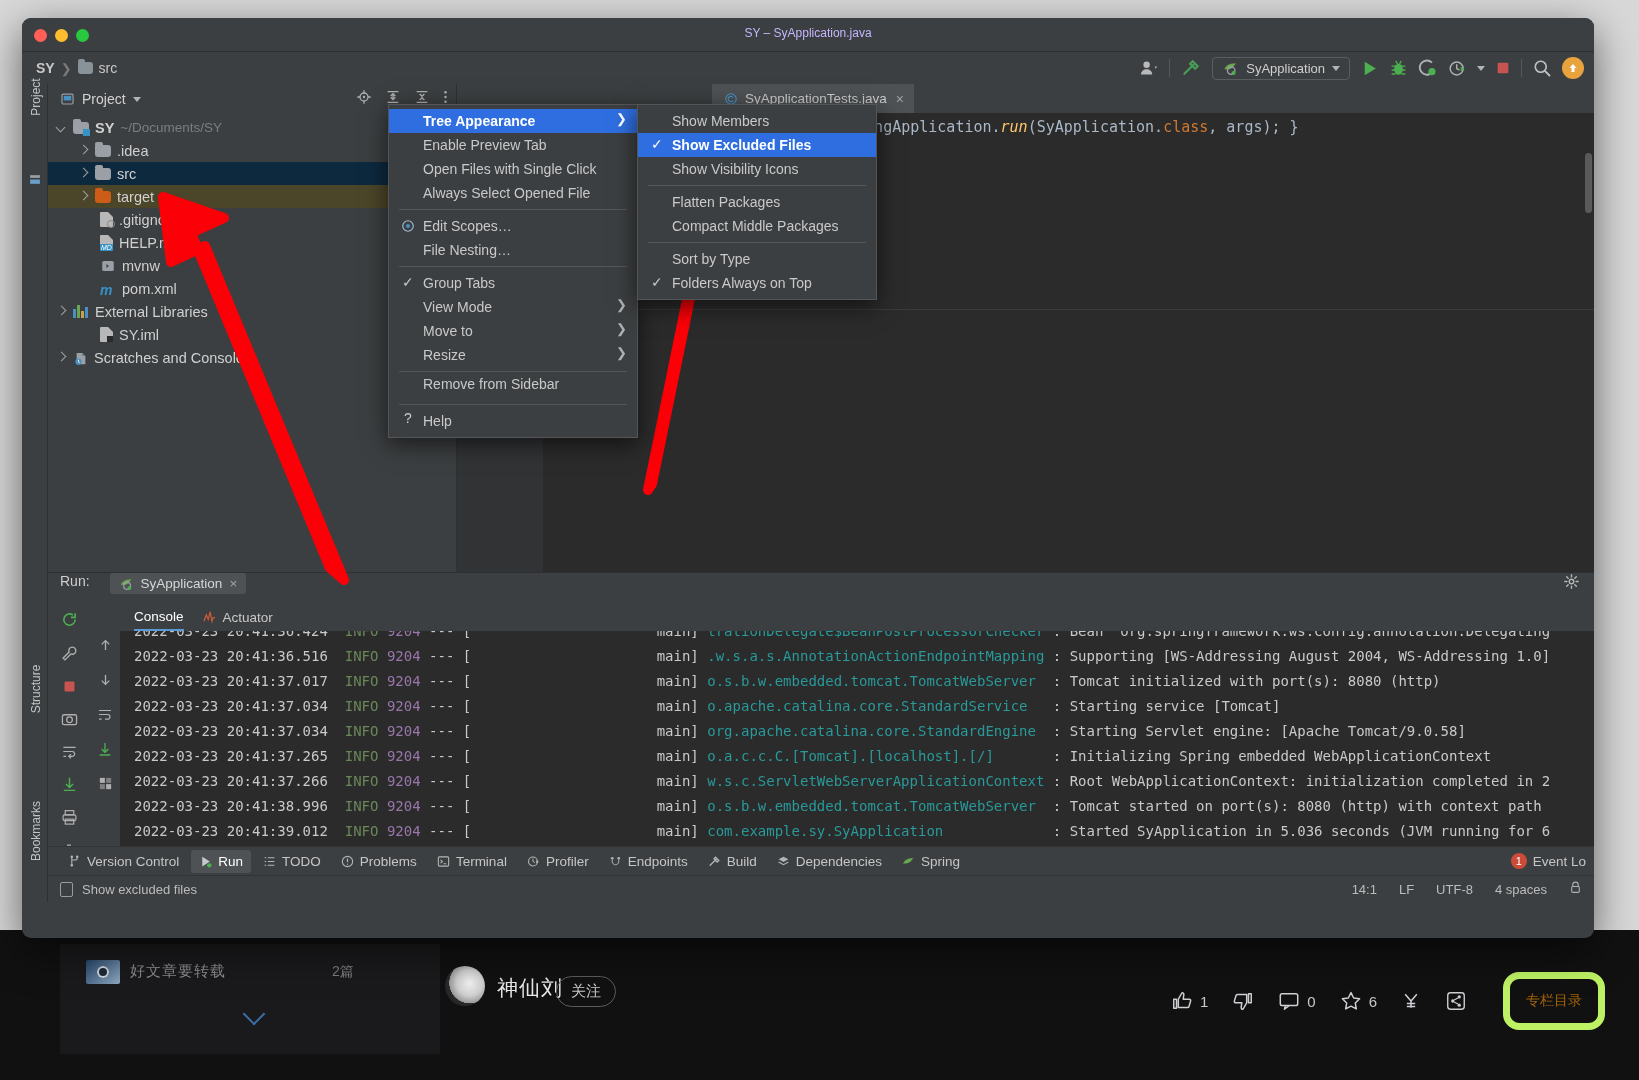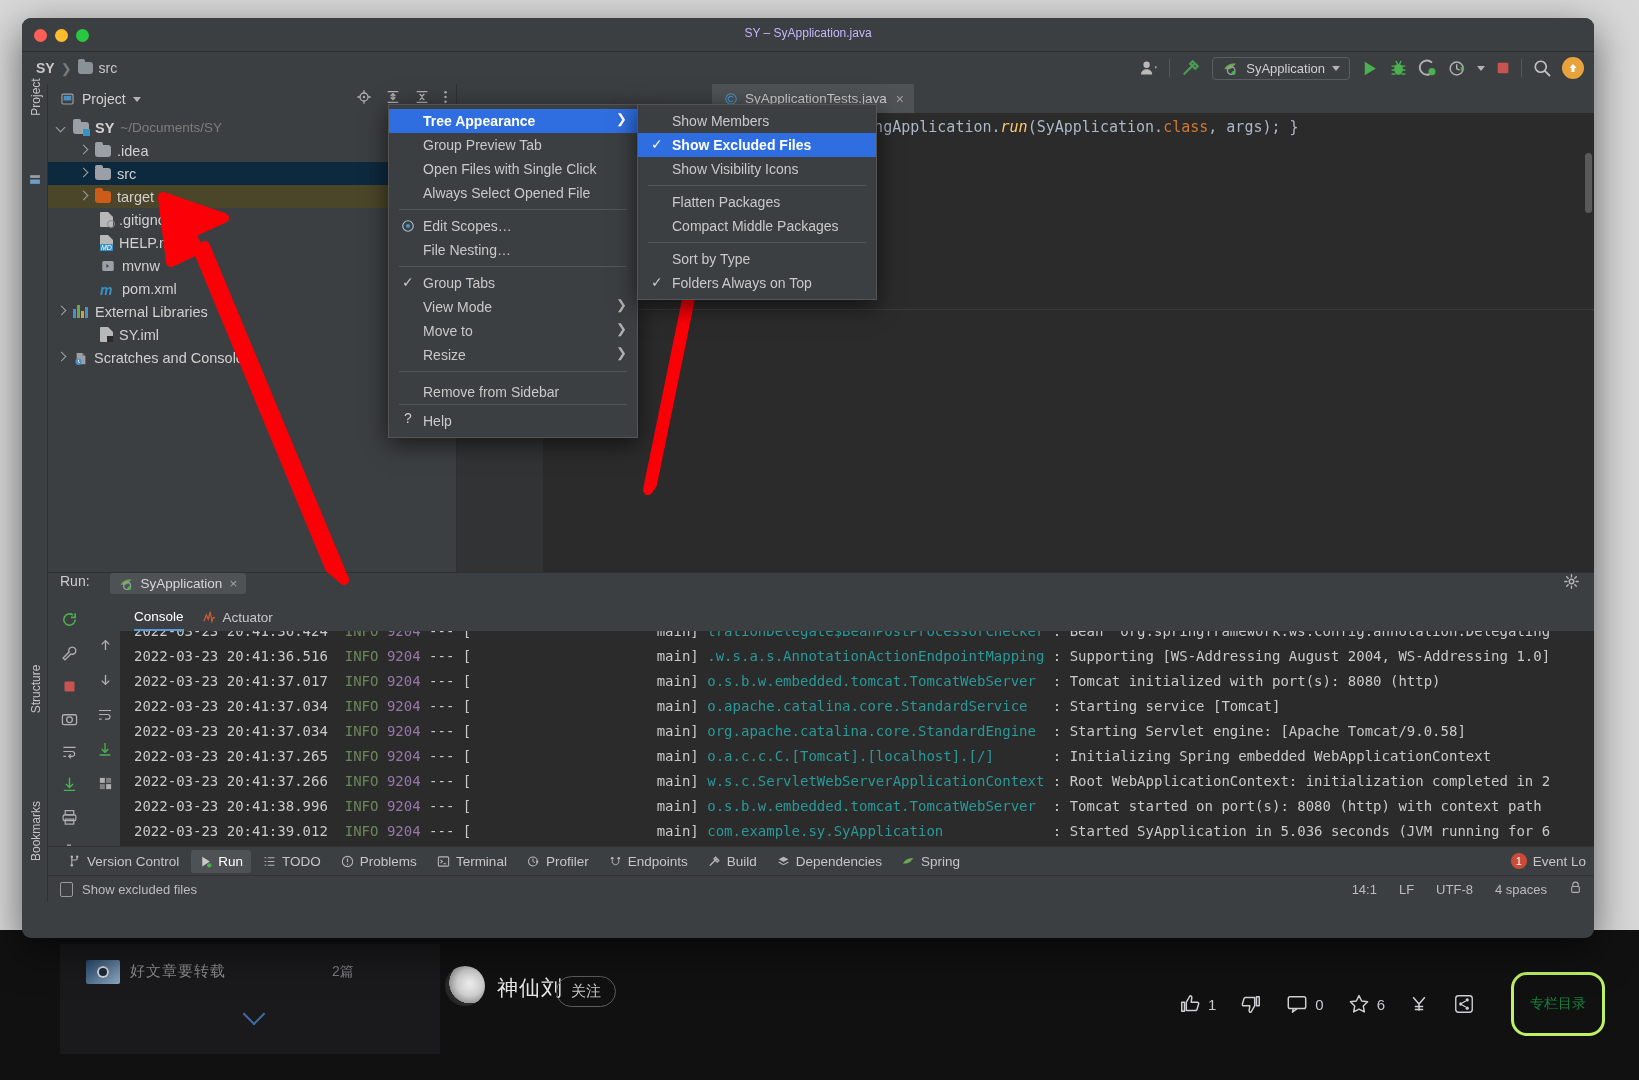--- a/index.html
+++ b/index.html
@@ -50,22 +50,22 @@
   }
   .wp-follow {
     position: absolute; left: 556px; top: 46px; padding: 5px 14px;
     border: 1px solid #5c5c60; border-radius: 16px;
     font-size: 15px; color: #cacaca;
   }
   .wp-actions { position: absolute; right: 34px; top: 42px; display: flex; align-items: center; gap: 24px; }
   .wp-act { display: flex; align-items: center; gap: 7px; color: #c8c8cc; font-size: 15px; }
   .wp-act svg { display: block; }
   .wp-catalog {
-    margin-left: 12px; padding: 20px 16px; border: 3px solid #bef264;
-    border-radius: 16px; font-size: 14px; color: #15803d;
+    margin-left: 12px; padding: 13px 16px; border: 7px solid #bef264;
+    border-radius: 16px; font-size: 14px; color: #a16207;
   }
 
   
   .ide {
     position: absolute; left: 22px; top: 18px; width: 1572px; height: 920px;
     background: #3c3f41; border-radius: 9px; overflow: hidden;
     box-shadow: 0 12px 40px rgba(0,0,0,.55);
   }
 
   
@@ -823,21 +823,21 @@
         </div>
       </div>
     </div>
 
     <div id="ctx-menu" style="position:absolute;left:366px;top:86px;width:250px;background:#3c3f41;border:1px solid #555;box-shadow:0 6px 22px rgba(0,0,0,.6);padding:4px 0;z-index:40;">
         <div style="position: relative; display: flex; align-items: center; height: 24px; padding: 0px 10px 0px 34px; font-size: 14px; color: rgb(255, 255, 255); background: rgb(47, 110, 224);">
           <span style="font-weight: bold;">Tree Appearance</span>
           <span style="position: absolute; right: 10px; top: 2px; font-size: 13px; color: rgb(255, 255, 255);">❯</span>
         </div>
         <div style="position: relative; display: flex; align-items: center; height: 24px; padding: 0px 10px 0px 34px; font-size: 14px; color: rgb(201, 201, 201); background: transparent;">
-          <span>Group Preview Tab</span>
+          <span>Enable Preview Tab</span>
         </div>
         <div style="position: relative; display: flex; align-items: center; height: 24px; padding: 0px 10px 0px 34px; font-size: 14px; color: rgb(201, 201, 201); background: transparent;">
           <span>Open Files with Single Click</span>
         </div>
         <div style="position: relative; display: flex; align-items: center; height: 24px; padding: 0px 10px 0px 34px; font-size: 14px; color: rgb(201, 201, 201); background: transparent;">
           <span>Always Select Opened File</span>
         </div>
         <div style="height: 1px; background: rgb(84, 86, 88); margin: 4px 10px;"></div>
         <div style="position: relative; display: flex; align-items: center; height: 24px; padding: 0px 10px 0px 34px; font-size: 14px; color: rgb(201, 201, 201); background: transparent;">
           <span style="position: absolute; left: 12px; top: 5px;"><svg width="14" height="14" viewBox="0 0 24 24">
@@ -860,21 +860,21 @@
         </div>
         <div style="position: relative; display: flex; align-items: center; height: 24px; padding: 0px 10px 0px 34px; font-size: 14px; color: rgb(201, 201, 201); background: transparent;">
           <span>Move to</span>
           <span style="position: absolute; right: 10px; top: 2px; font-size: 13px; color: rgb(176, 176, 176);">❯</span>
         </div>
         <div style="position: relative; display: flex; align-items: center; height: 24px; padding: 0px 10px 0px 34px; font-size: 14px; color: rgb(201, 201, 201); background: transparent;">
           <span>Resize</span>
           <span style="position: absolute; right: 10px; top: 2px; font-size: 13px; color: rgb(176, 176, 176);">❯</span>
         </div>
         <div style="height: 1px; background: rgb(84, 86, 88); margin: 4px 10px;"></div>
-        <div style="position: relative; display: flex; align-items: flex-end; height: 24px; padding: 0px 10px 0px 34px; font-size: 14px; color: rgb(201, 201, 201); background: transparent;">
+        <div style="position: relative; display: flex; align-items: flex-start; height: 24px; padding: 0px 10px 0px 34px; font-size: 14px; color: rgb(201, 201, 201); background: transparent;">
           <span>Remove from Sidebar</span>
         </div>
         <div style="height: 1px; background: rgb(84, 86, 88); margin: 4px 10px;"></div>
         <div style="position: relative; display: flex; align-items: center; height: 24px; padding: 0px 10px 0px 34px; font-size: 14px; color: rgb(201, 201, 201); background: transparent;">
           <span style="position: absolute; left: 15px; top: 1px; font-size: 14px; color: rgb(201, 201, 201);">?</span>
           <span>Help</span>
         </div>
       </div>
 
     <div id="sub-menu" style="position:absolute;left:615px;top:86px;width:240px;background:#3c3f41;border:1px solid #555;box-shadow:0 6px 22px rgba(0,0,0,.6);padding:4px 0;z-index:41;">

